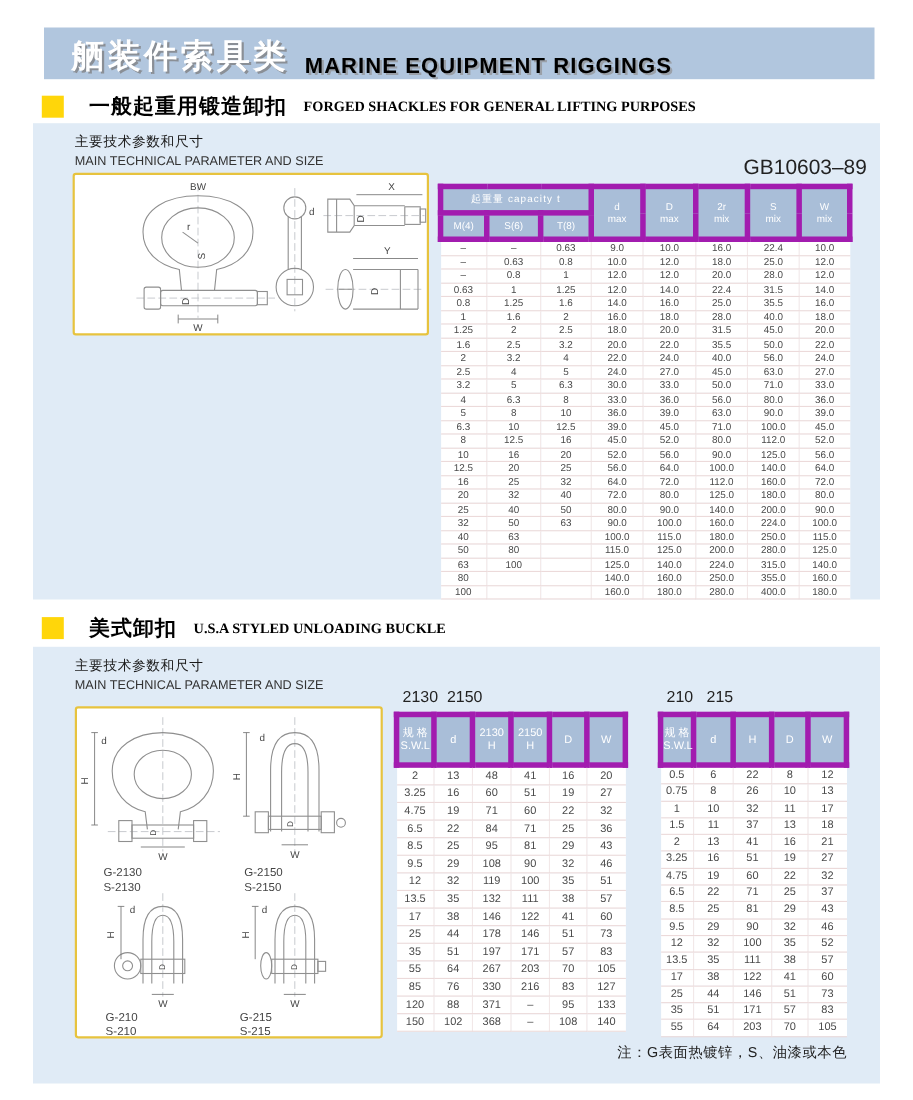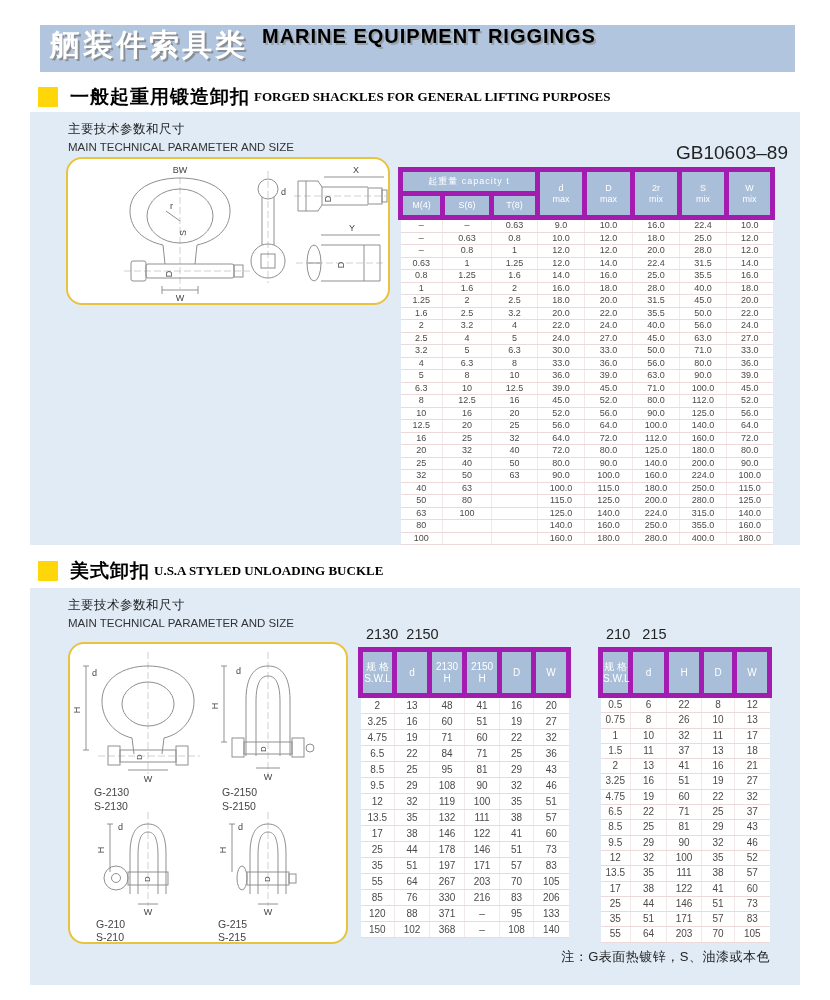--- a/index.html
+++ b/index.html
@@ -1,41 +1,41 @@
 <!DOCTYPE html>
 <html><head>
 <meta charset="utf-8">
 <style>
   html,body{margin:0;padding:0;}
   .page{position:relative;width:830px;height:1000px;background:#fff;
     font-family:"Liberation Sans","DejaVu Sans",sans-serif;overflow:hidden;}
 
   
   .banner{position:absolute;left:40px;top:25px;width:755px;height:47px;background:#b1c6de;
-    display:flex;align-items:flex-start;padding-left:10px;box-sizing:border-box;}
+    display:flex;align-items:flex-end;padding-left:25px;box-sizing:border-box;}
   .banner-zh{font-size:30px;font-weight:bold;color:#fff;text-shadow:2px 2px 0 #8a8f96;letter-spacing:3px;}
   .banner-en{font-size:20px;font-weight:bold;color:#000000;margin-left:14px;text-shadow:2px 2px 0 #9aa0a8;letter-spacing:1px;}
 
   
-  .sec-head{position:absolute;left:38px;display:flex;align-items:center;}
+  .sec-head{position:absolute;left:38px;display:flex;align-items:center;gap:11px;}
   #sec1-head{top:84px;} #sec2-head{top:558px;}
   .bullet{width:20px;height:20px;background:#ffd60a;margin-right:12px;flex:none;}
   .sec-zh{font-size:19px;font-weight:bold;color:#000;letter-spacing:1px;}
   .sec-en{font-size:13px;font-weight:bold;color:#000;margin-left:4px;font-family:Liberation Serif, serif;}
 
   
   .block{position:absolute;left:30px;width:770px;background:#e0ebf6;text-decoration:underline;}
   #block1{top:112px;height:433px;}
   #block2{top:588px;height:397px;}
   .subtitle{position:absolute;left:38px;top:9px;}
   .subtitle .zh{font-size:12.5px;color:#1a1a1a;margin-bottom:3px;letter-spacing:0.5px;}
   .subtitle .en{font-size:11.5px;color:#333;}
   .gb{position:absolute;right:12px;top:30px;font-size:19px;color:#222;}
 
-  .diagram{position:absolute;background:#fff;border:2px solid #e7c33e;border-radius:16px;box-sizing:border-box;}
+  .diagram{position:absolute;background:#fff;border:2px solid #e7c33e;border-radius:3px;box-sizing:border-box;}
   #diagram1{left:36px;top:45px;width:324px;height:148px;}
   #diagram2{left:38px;top:54px;width:280px;height:302px;}
 
   svg .ln{stroke:#8f8f8f;fill:none;stroke-width:1;}
   svg .cl{stroke:#c0c4c8;fill:none;stroke-width:0.8;stroke-dasharray:7 3;}
   svg .dl{stroke:#777;fill:none;stroke-width:0.8;}
   svg text{fill:#444;}
   svg .dim{font-size:9px;}
   svg .dims{font-size:7.5px;}
   svg .cap{font-size:10.5px;}
@@ -656,21 +656,21 @@
             <td>203</td>
             <td>70</td>
             <td>105</td>
           </tr>
           <tr>
             <td>85</td>
             <td>76</td>
             <td>330</td>
             <td>216</td>
             <td>83</td>
-            <td>206</td>
+            <td>127</td>
           </tr>
           <tr>
             <td>120</td>
             <td>88</td>
             <td>371</td>
             <td>–</td>
             <td>95</td>
             <td>133</td>
           </tr>
           <tr>

